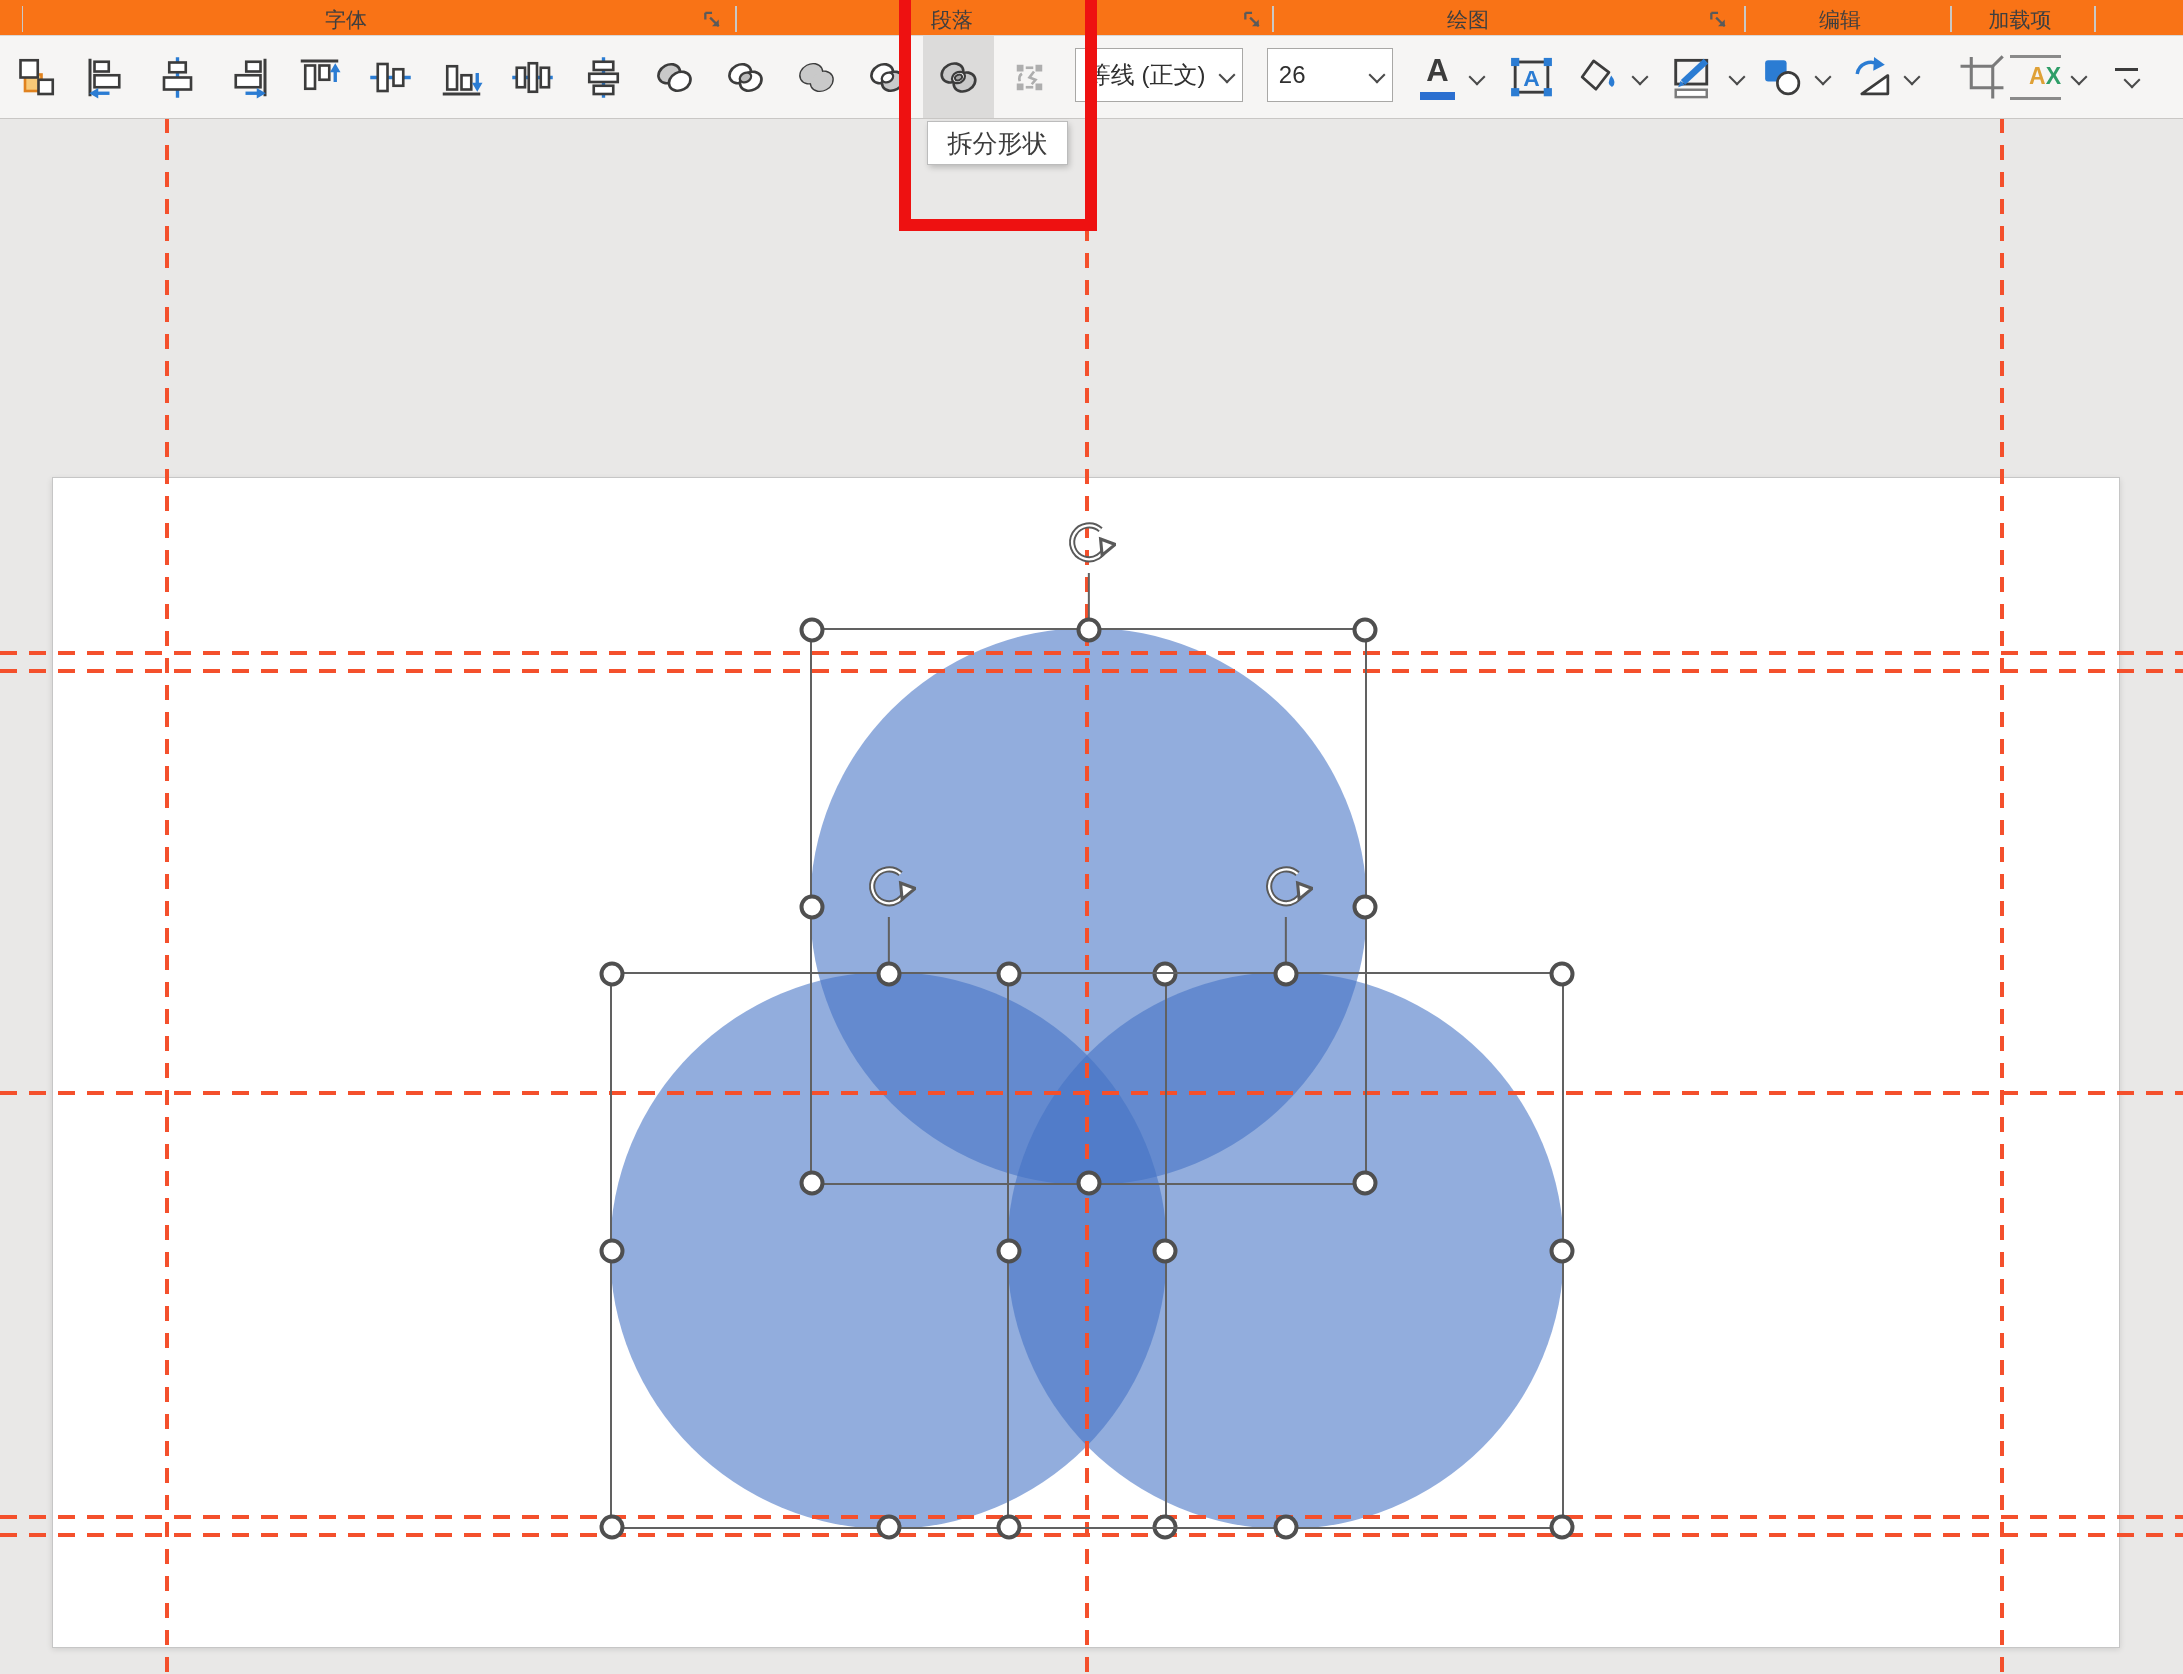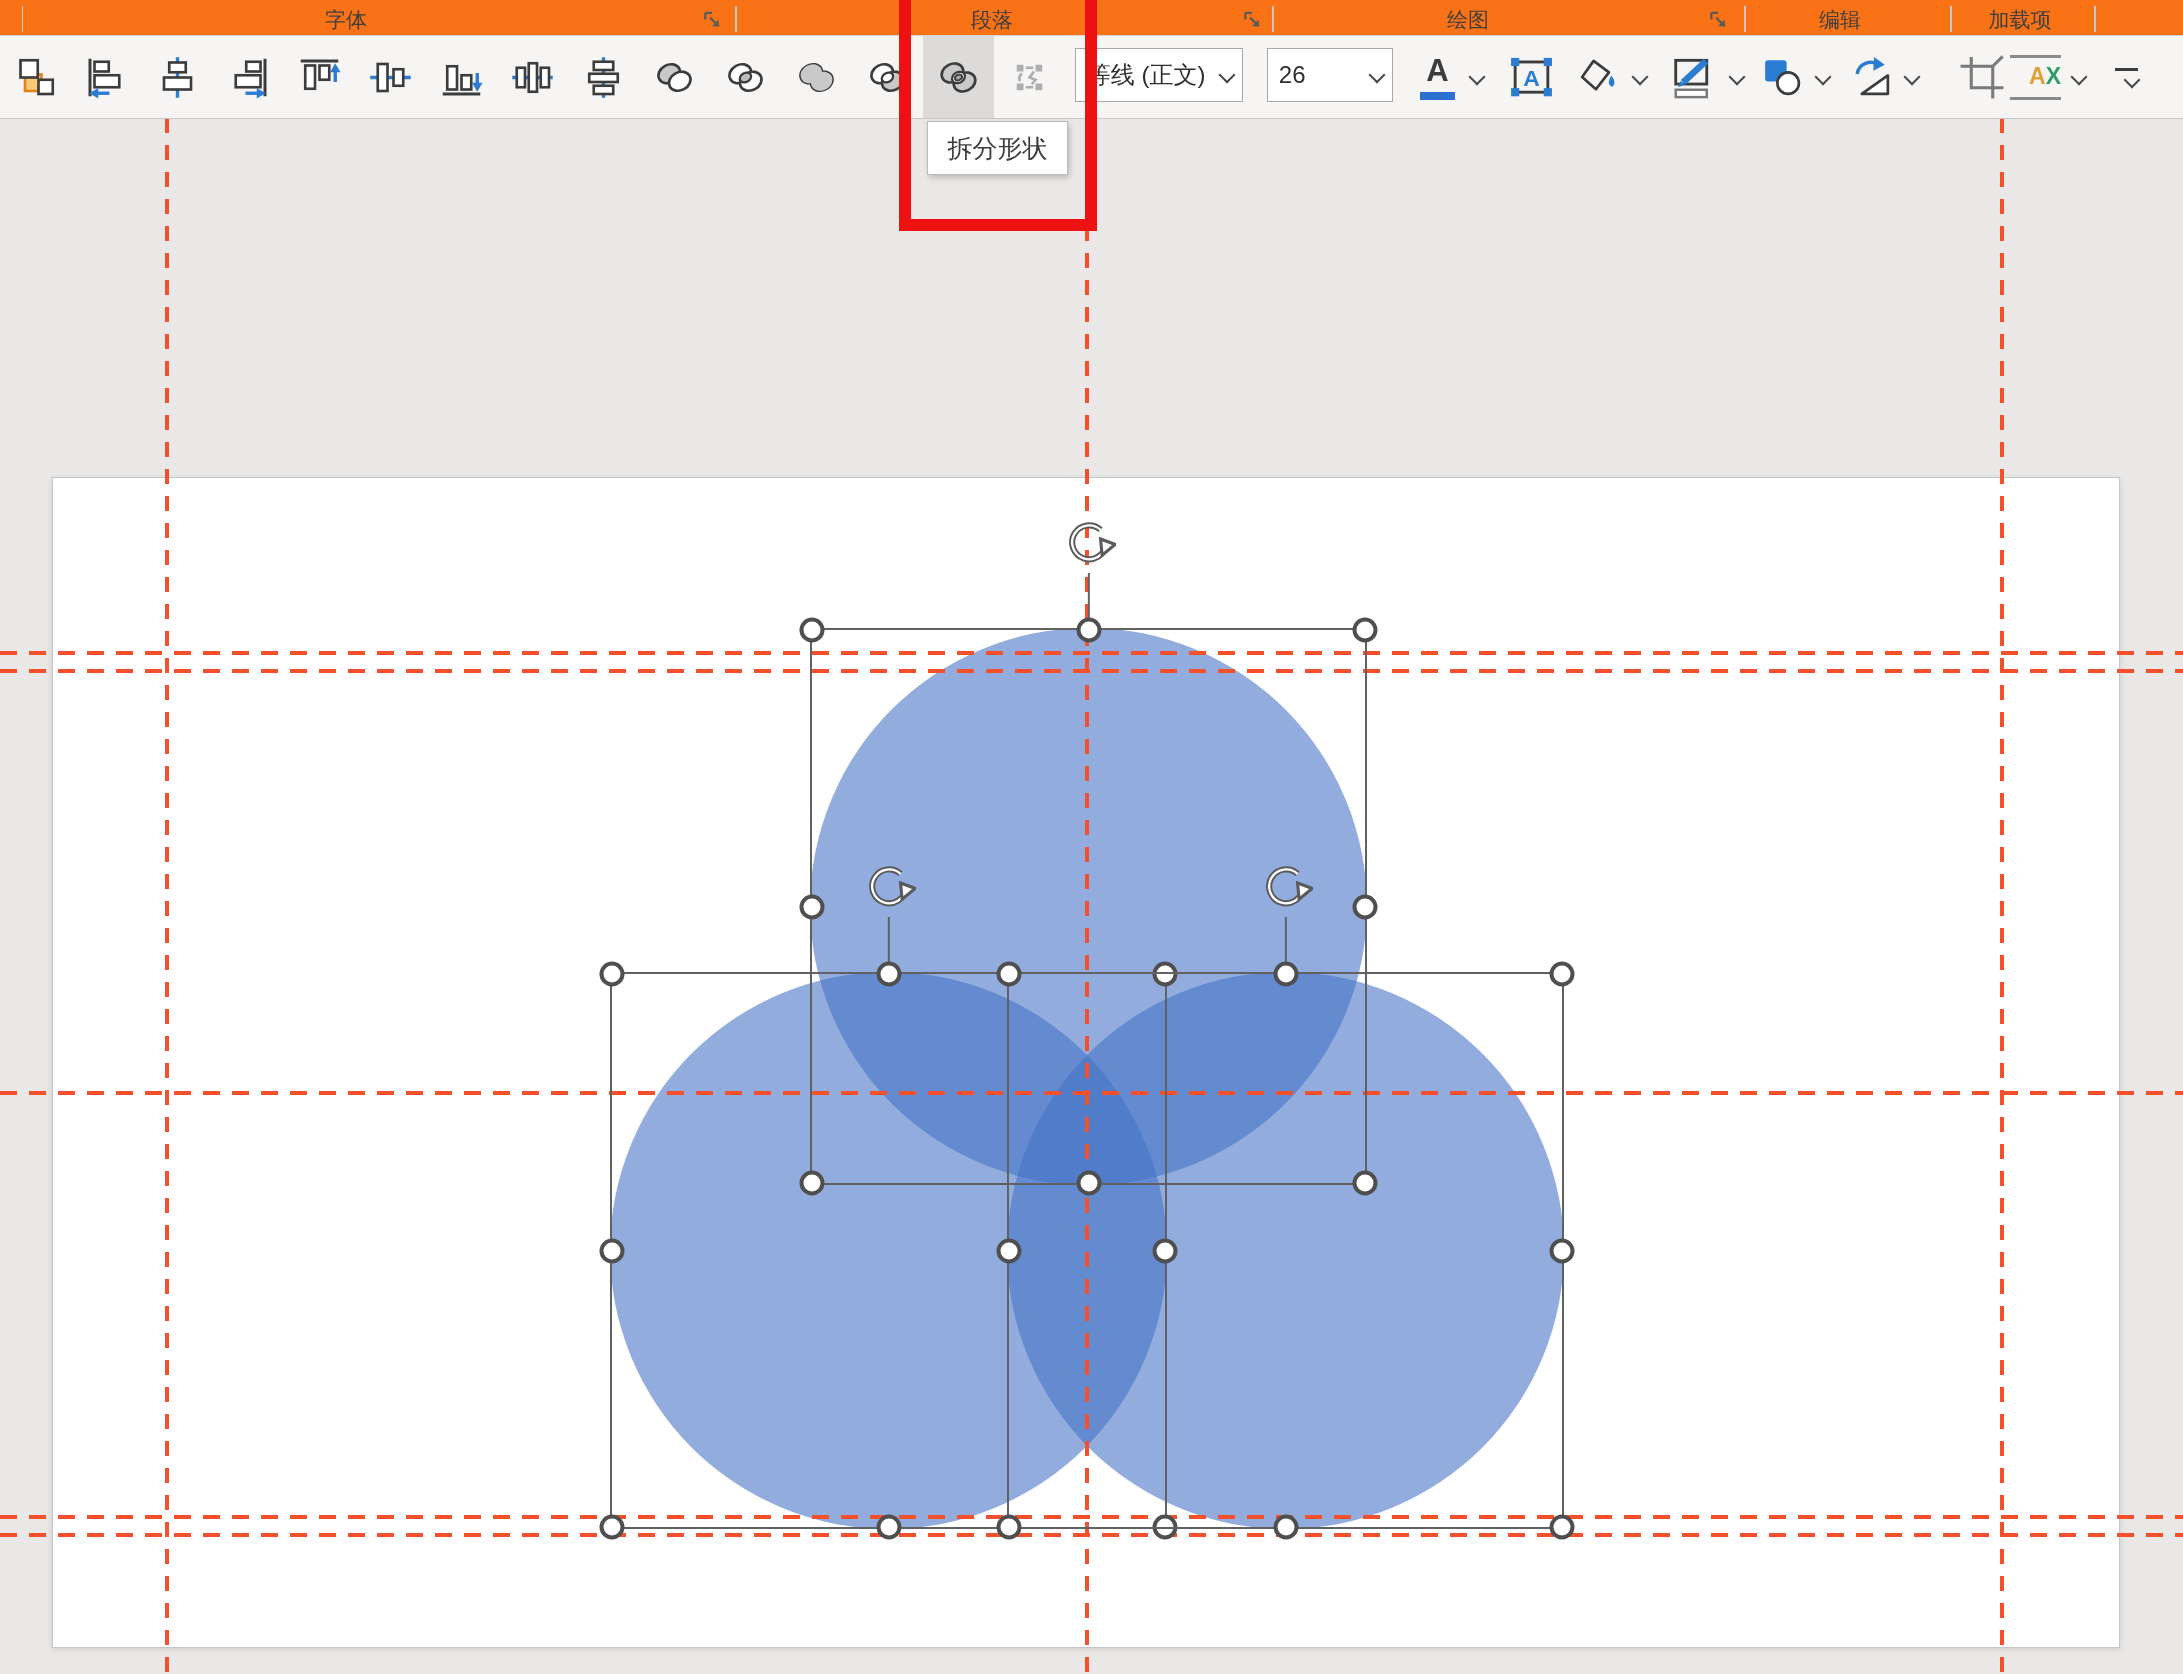--- a/index.html
+++ b/index.html
@@ -57,21 +57,21 @@
   .h{position:absolute;width:25px;height:25px;box-sizing:border-box;background:#fff;
      border:4.6px solid #4f4f4f;border-radius:50%;transform:translate(-50%,-50%);z-index:31;}
   .h.tl{left:0;top:0}.h.tm{left:50%;top:0}.h.tr{left:100%;top:0}
   .h.ml{left:0;top:50%}.h.mr{left:100%;top:50%}
   .h.bl{left:0;top:100%}.h.bm{left:50%;top:100%}.h.br{left:100%;top:100%}
   .rot{position:absolute;left:50%;top:-111px;width:54px;height:54px;transform:translateX(-50%);z-index:31;}
 
   
   .redbox{position:absolute;left:899px;top:-12.3px;width:198px;height:243px;box-sizing:border-box;
           border:12.3px solid #ee1111;z-index:50;}
-  .tooltip{position:absolute;left:927px;top:121px;width:141px;height:54px;background:#fff;
+  .tooltip{position:absolute;left:927px;top:121px;width:141px;height:44px;background:#fff;
            border:1.5px solid #bcbcbc;box-sizing:border-box;display:flex;align-items:center;
            justify-content:center;box-shadow:2.3px 3.1px 6.2px rgba(0,0,0,0.22);z-index:55;}
   .tooltip span{font-size:25px;color:#3c3c3c;white-space:nowrap;}
   svg{display:block;}
 </style>
 </head>
 <body>
 
 <div class="screen">
 
@@ -89,21 +89,21 @@
     <span class="vsep" style="left:21.5px"></span>
     <span class="glabel" style="left:346px">字体</span>
     <span class="launcher" style="left:713px">
       <svg viewBox="0 0 24 24" width="23" height="23">
           <path d="M4 4 H11 M4 4 V11" stroke="#5a5a5a" stroke-width="2.4" fill="none"></path>
           <path d="M9 9 L18 18" stroke="#5a5a5a" stroke-width="2.4"></path>
           <polygon points="18,11 18,18 11,18" fill="#5a5a5a"></polygon>
         </svg>
     </span>
     <span class="vsep" style="left:735px"></span>
-    <span class="glabel" style="left:992px">段落</span>
+    <span class="glabel" style="left:952px">段落</span>
     <span class="launcher" style="left:1253px">
       <svg viewBox="0 0 24 24" width="23" height="23">
           <path d="M4 4 H11 M4 4 V11" stroke="#5a5a5a" stroke-width="2.4" fill="none"></path>
           <path d="M9 9 L18 18" stroke="#5a5a5a" stroke-width="2.4"></path>
           <polygon points="18,11 18,18 11,18" fill="#5a5a5a"></polygon>
         </svg>
     </span>
     <span class="vsep" style="left:1272px"></span>
     <span class="glabel" style="left:1468px">绘图</span>
     <span class="launcher" style="left:1719px">

